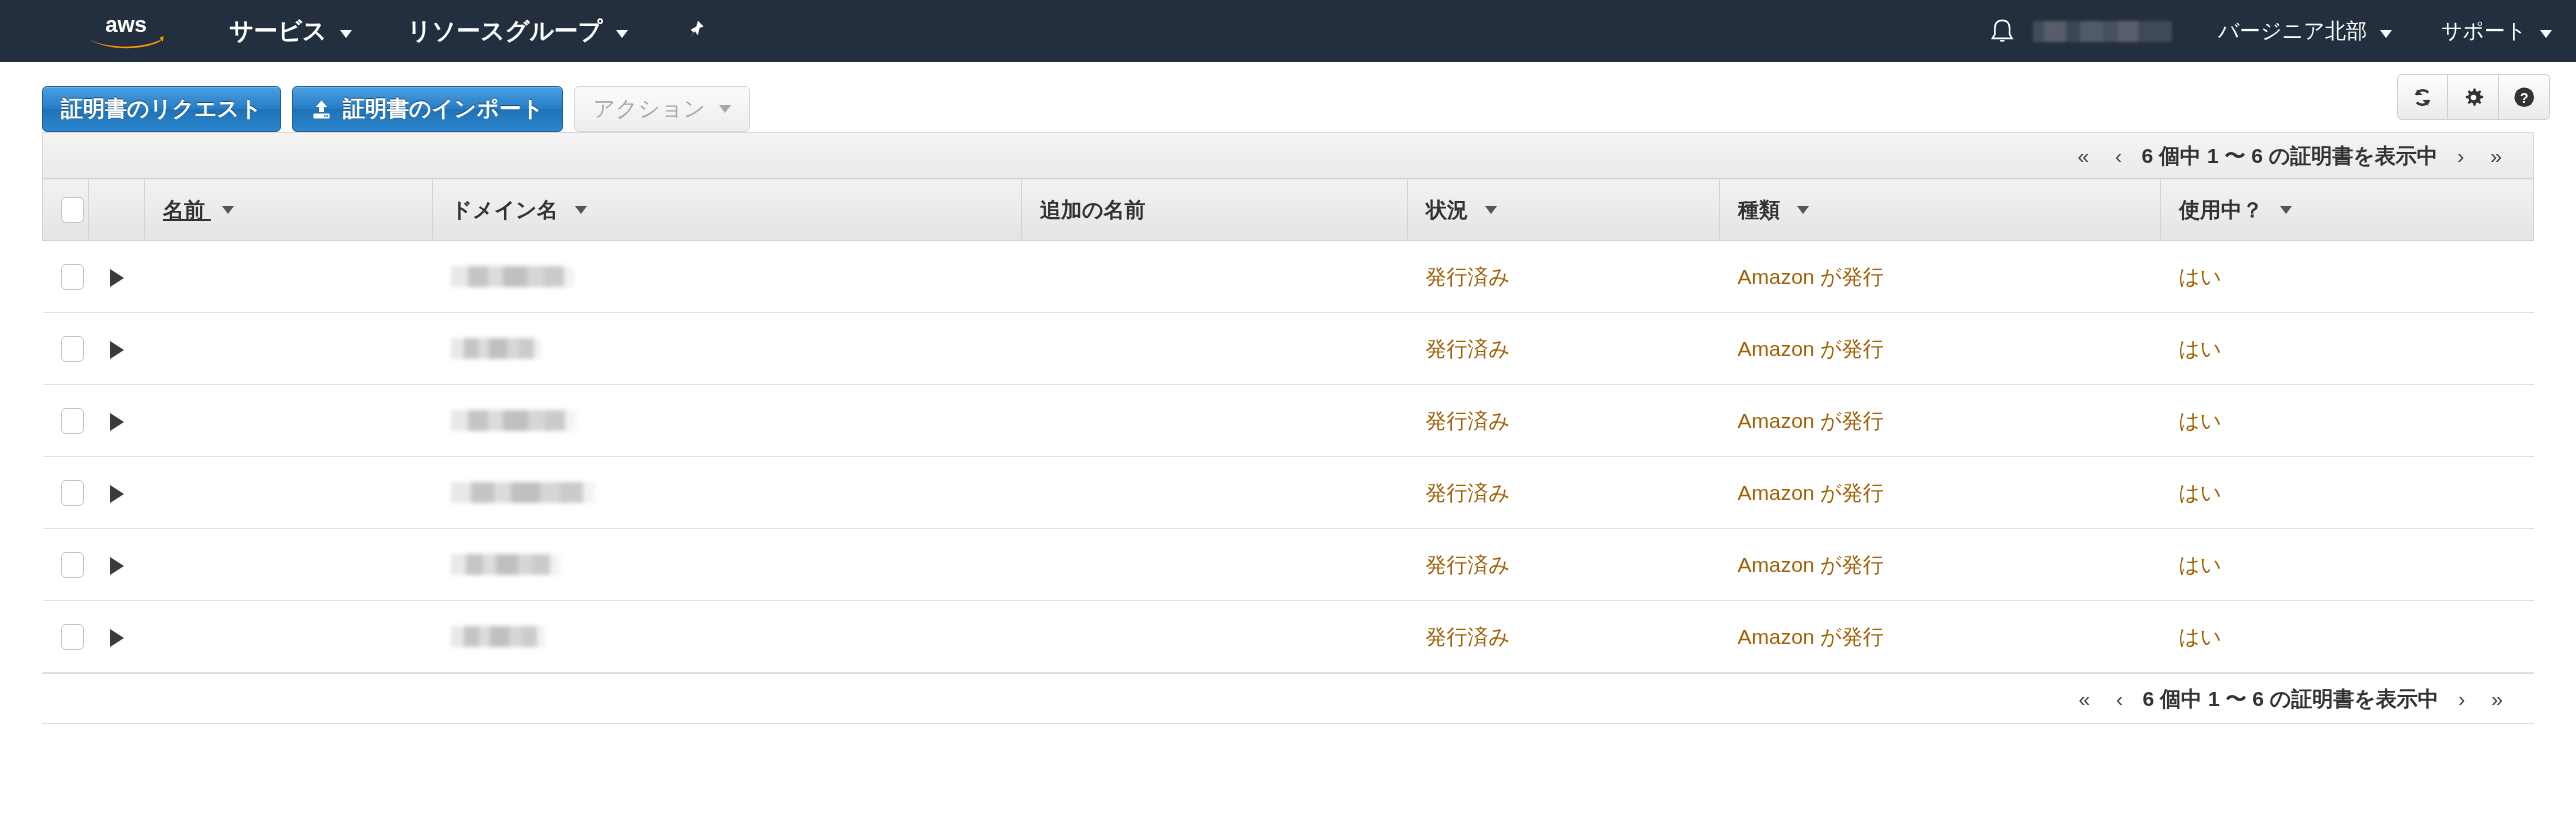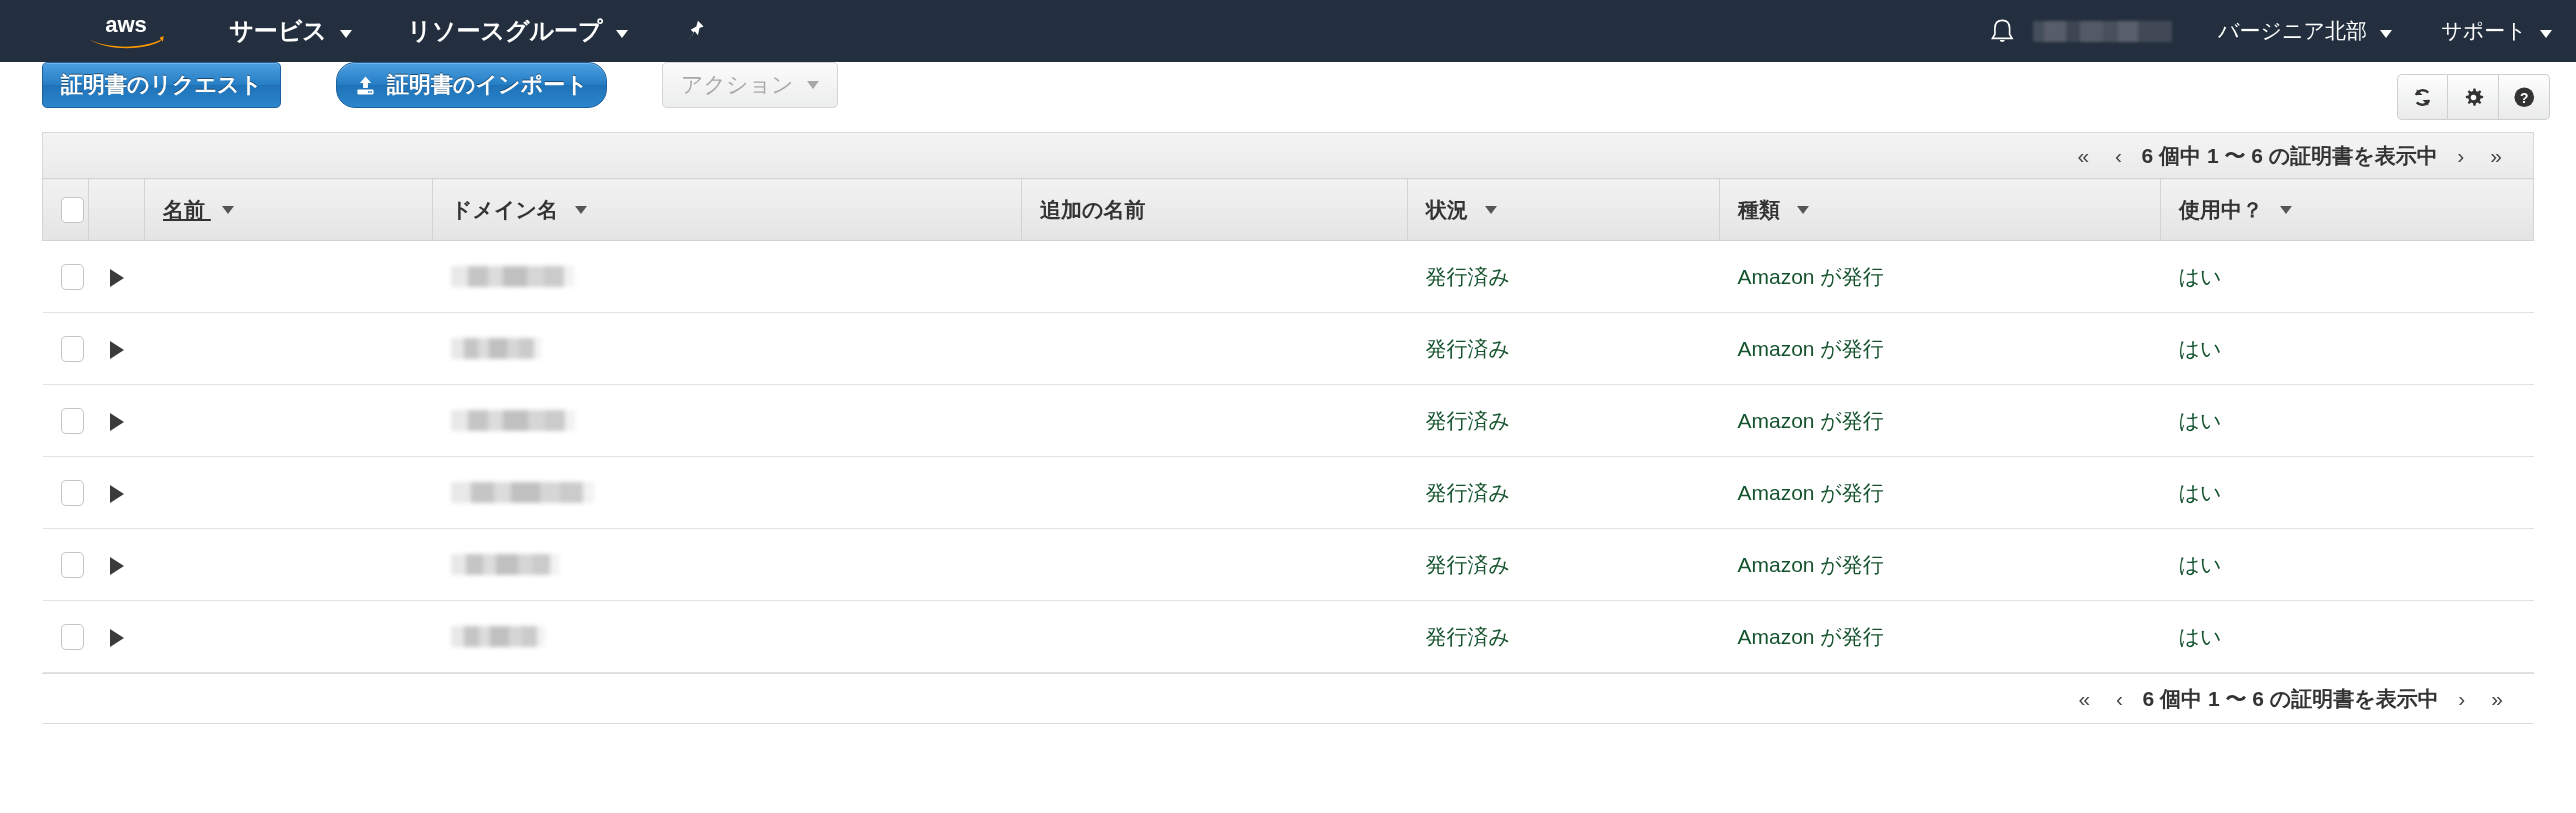--- a/index.html
+++ b/index.html
@@ -71,43 +71,42 @@
     filter: blur(1.6px);
     opacity: .95;
   }
   .nav-right .nav-link { font-size: 21px; font-weight: normal; }
   .nav-right .nav-link + .nav-link { margin-left: 33px; }
 
   
   .toolbar {
     height: 70px;
     display: flex;
-    align-items: flex-start;
+    align-items: flex-end;
     padding-left: 42px;
     position: relative;
-    gap: 44px;
   }
   .btn {
     height: 46px;
     border-radius: 4.9px;
     font-size: 22px;
     font-weight: bold;
     display: flex; align-items: center; justify-content: center;
     cursor: pointer;
     padding: 0 18px;
     white-space: nowrap;
   }
   .btn-primary {
     background: linear-gradient(to bottom, #4c9fe0 0%, #257dc4 50%, #1f72b8 51%, #2c86cb 100%);
     border: 0.8px solid #1b5f9e;
     color: #ffffff;
     text-shadow: 0 -0.8px 0 rgba(0,0,0,.45);
     box-shadow: inset 0 0.8px 0 rgba(255,255,255,.3);
   }
-  .btn-primary + .btn-primary { margin-left: 11.4px; border-radius: 19px; }
+  .btn-primary + .btn-primary { margin-left: 11.4px; }
   .btn-disabled {
     background: linear-gradient(to bottom, #fbfbfb, #eceded);
     border: 0.8px solid #d5d5d5;
     color: #a8a8a8;
     font-weight: normal;
     margin-left: 11.4px;
   }
   .btn-disabled .caret-dark {
     display: inline-block;
     margin-left: 13px;
@@ -189,21 +188,21 @@
     border-left: 6.5px solid transparent;
     border-right: 6.5px solid transparent;
     border-top: 8.2px solid #555;
     position: relative; top: -2.5px;
   }
   table.grid td {
     height: 72px;
     border-bottom: 0.8px solid #e2e2e2;
     padding: 8px 18px;
     font-size: 21px;
-    color: #14532d;
+    color: #a16207;
     vertical-align: middle;
     background: #ffffff;
   }
   .col-check { width: 46px; }
   .col-exp   { width: 56px; }
   .col-name  { width: 288px; text-decoration: underline; }
   .col-dom   { width: 589px; }
   .col-add   { width: 386px; }
   .col-stat  { width: 312px; }
   .col-type  { width: 441px; }

